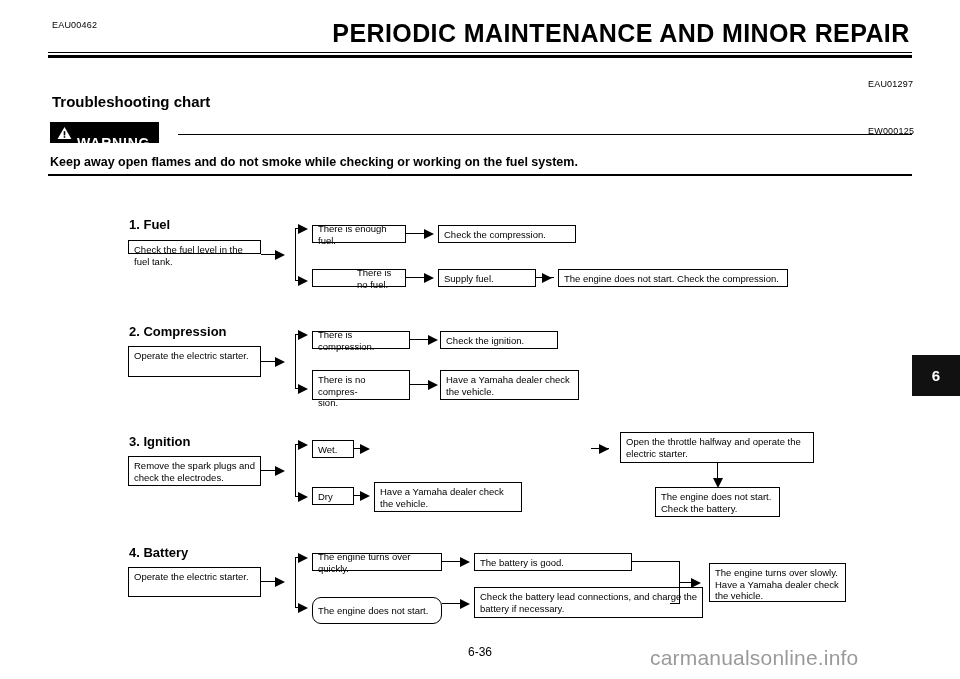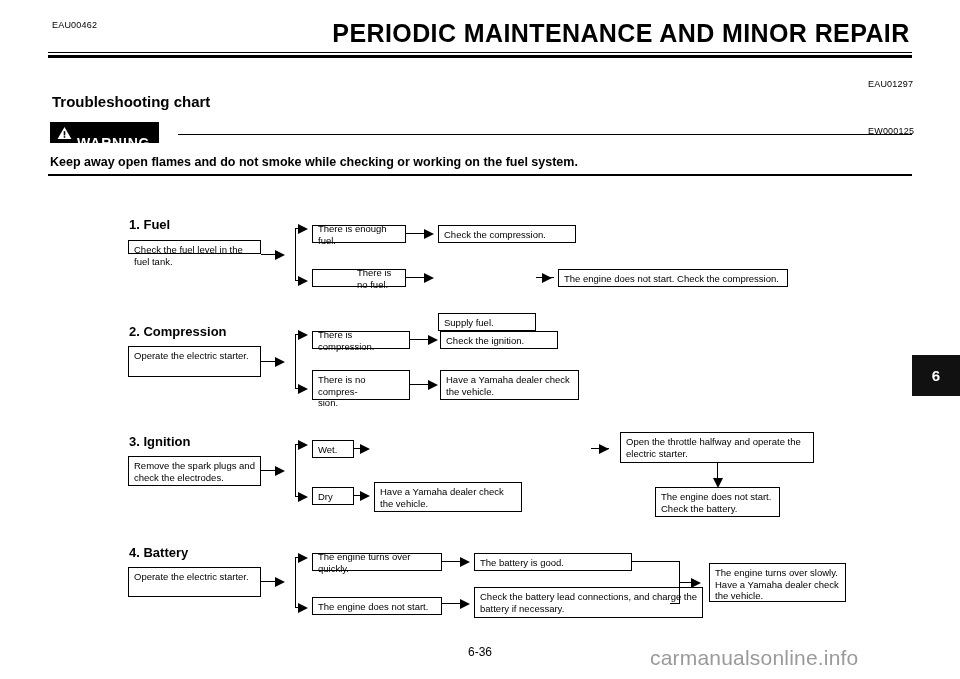--- a/index.html
+++ b/index.html
@@ -264,21 +264,21 @@
     </div>
 
   <div class="hline" style="left:406px; top:233px; width:18px;"></div>
   <div class="arrow-r" style="left:424px; top:229px;"></div>
   <div class="fbox mid" style="left:438px; top:225px; width:138px; height:18px;">
       <span>Check the compression.</span>
     </div>
 
   <div class="hline" style="left:406px; top:277px; width:18px;"></div>
   <div class="arrow-r" style="left:424px; top:273px;"></div>
-  <div class="fbox mid" style="left:438px; top:269px; width:98px; height:18px;margin-top:44px;">
+  <div class="fbox mid" style="left:438px; top:269px; width:98px; height:18px;">
       <span>Supply fuel.</span>
     </div>
 
   <div class="hline" style="left:536px; top:277px; width:18px;"></div>
   <div class="arrow-r" style="left:542px; top:273px;"></div>
   <div class="fbox mid" style="left:558px; top:269px; width:230px; height:18px;">
       <span>The engine does not start. Check the compression.</span>
     </div>
 
   <div class="flow-title" style="left:129px; top:324px;">2. Compression</div>
@@ -348,21 +348,21 @@
   <div class="arrow-r" style="left:275px; top:577px;"></div>
   <div class="vline" style="left:295px; top:557px; height:51px;"></div>
   <div class="hline" style="left:295px; top:557px; width:8px;"></div>
   <div class="arrow-r" style="left:298px; top:553px;"></div>
   <div class="hline" style="left:295px; top:607px; width:8px;"></div>
   <div class="arrow-r" style="left:298px; top:603px;"></div>
 
   <div class="fbox mid" style="left:312px; top:553px; width:130px; height:18px;">
       <span>The engine turns over quickly.</span>
     </div>
-  <div class="fbox mid" style="left:312px; top:597px; width:130px; height:18px;">
+  <div class="fbox mid" style="left:312px; top:597px; width:130px; height:27px;border-radius:9px;">
       <span>The engine does not start.</span>
     </div>
 
   <div class="hline" style="left:442px; top:561px; width:18px;"></div>
   <div class="arrow-r" style="left:460px; top:557px;"></div>
   <div class="fbox mid" style="left:474px; top:553px; width:158px; height:18px;">
       <span>The battery is good.</span>
     </div>
 
   <div class="hline" style="left:442px; top:603px; width:18px;"></div>

